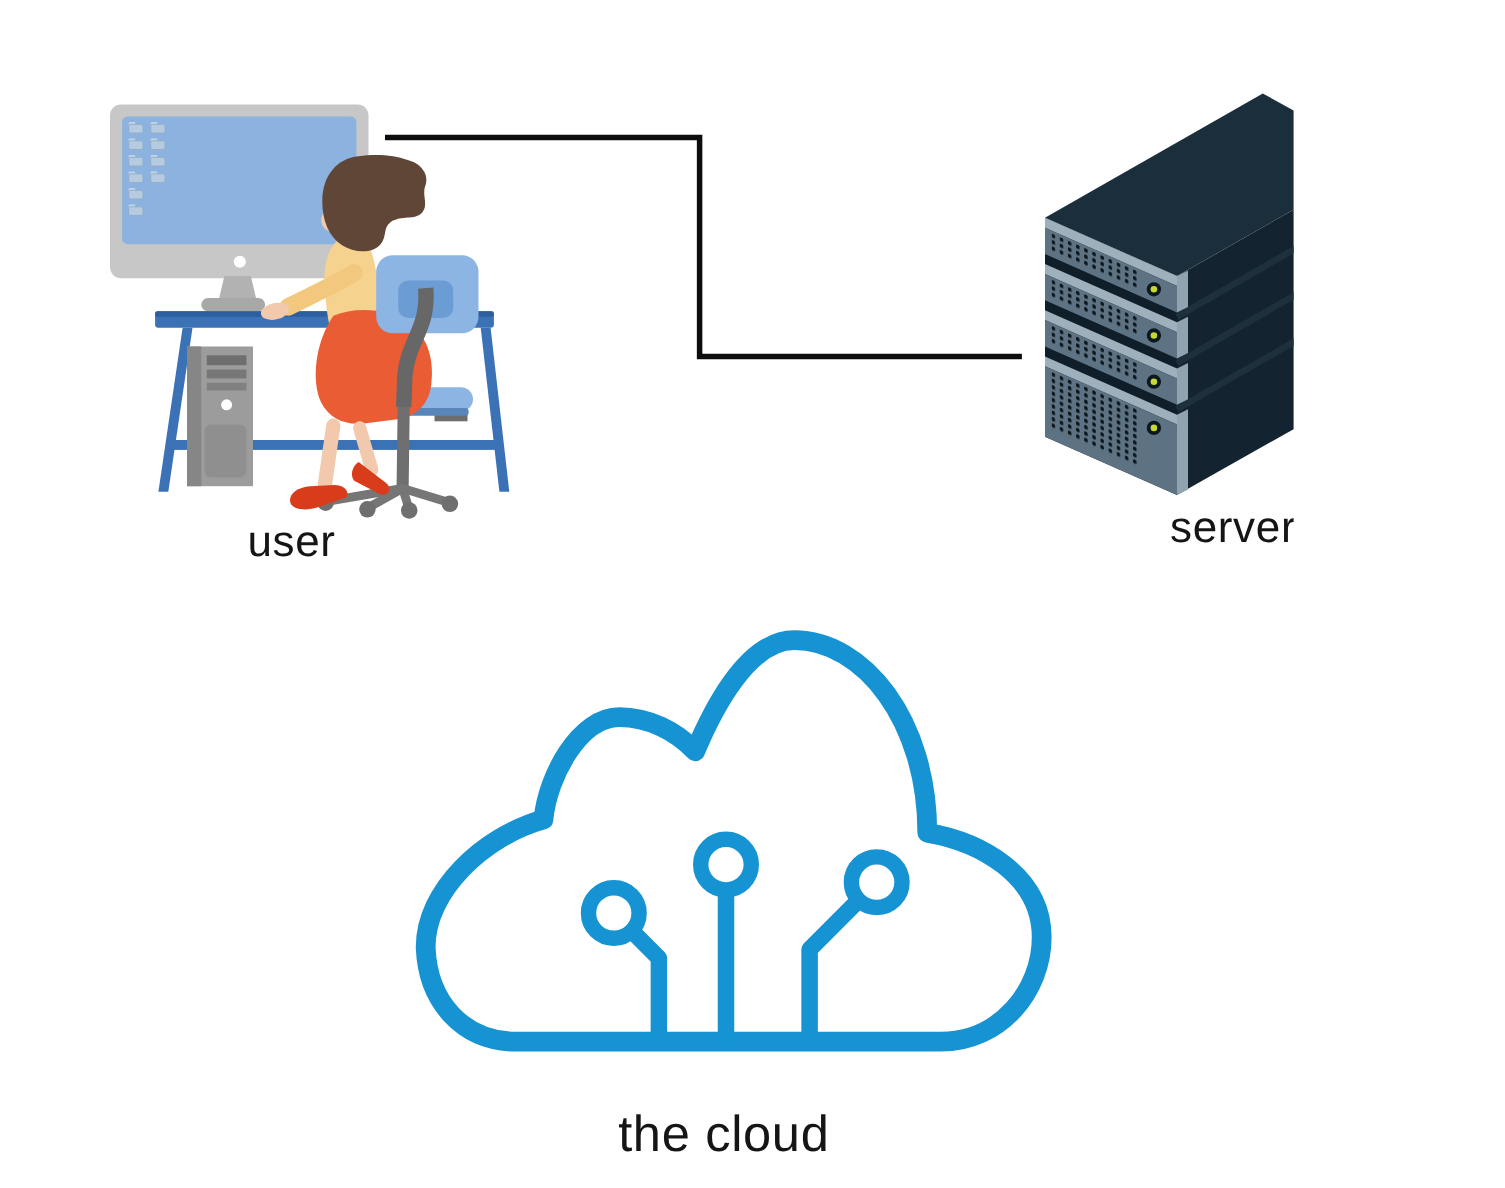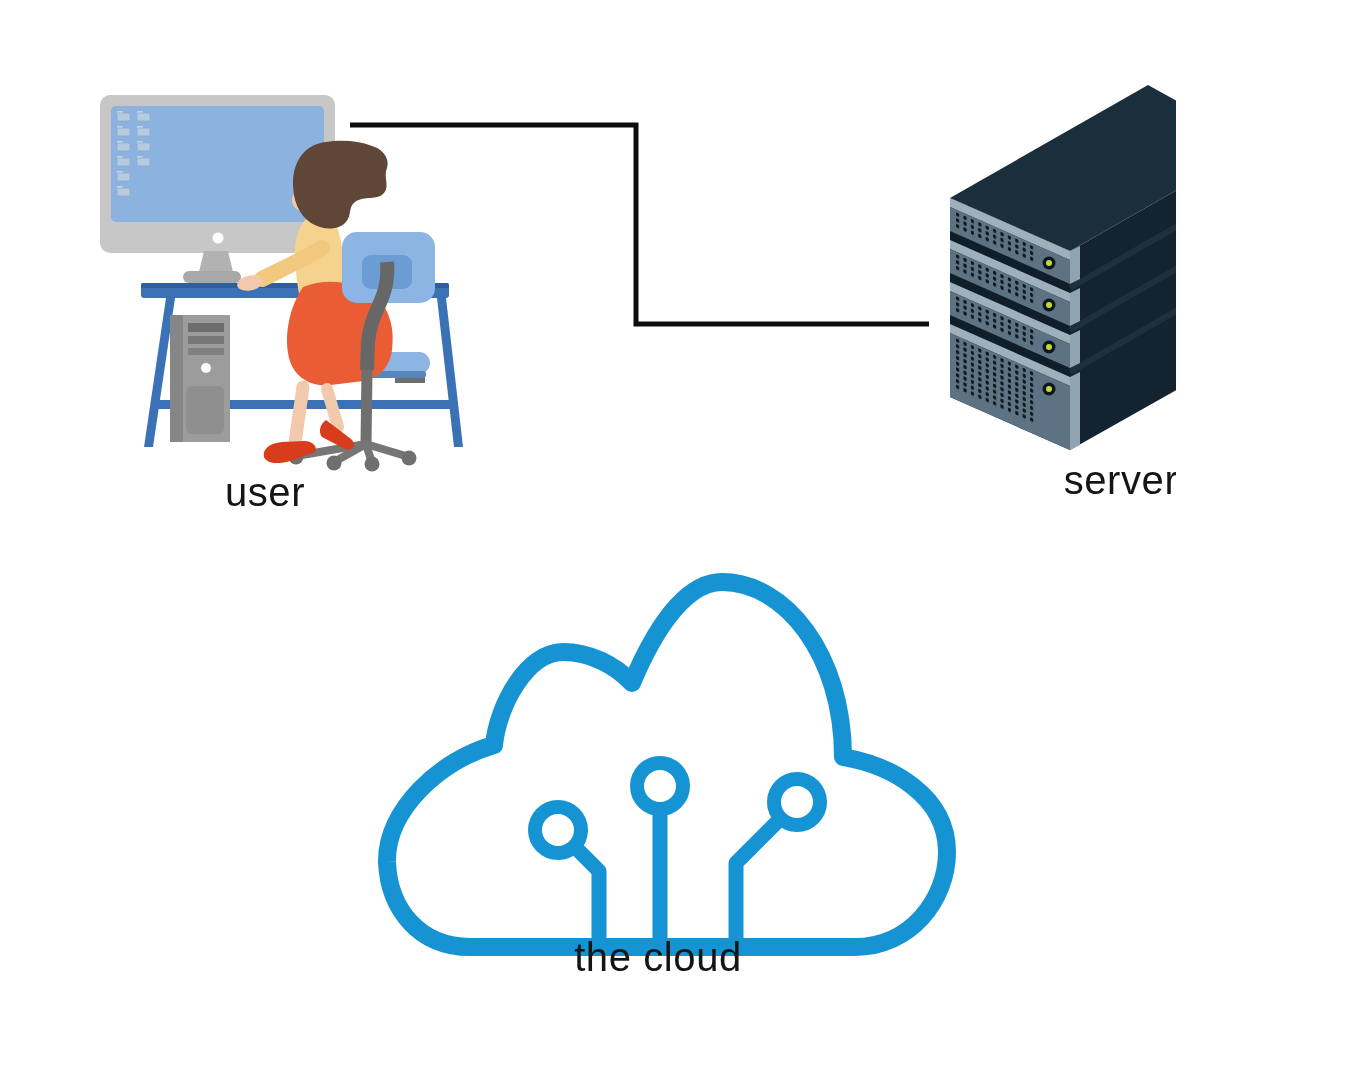--- a/index.html
+++ b/index.html
@@ -22,21 +22,21 @@
     position: absolute;
     transform: translateX(-50%);
     color: #151515;
     white-space: nowrap;
     letter-spacing: 0.6px;
     line-height: 1;
     font-weight: 400;
   }
   .label-user   { left: 265px;  top: 472px; font-size: 40px; }
   .label-server { left: 1121px; top: 460px; font-size: 40px; }
-  .label-cloud  { left: 658px;  top: 937px; font-size: 40px; }
+  .label-cloud  { left: 658px;  top: 1007px; font-size: 46px; }
 </style>
 </head>
 <body>
 
 <div class="canvas">
 
   <svg class="artwork" viewBox="0 0 1368 1080">
     <defs>
       <g id="folder">
         <rect x="0" y="0" width="6" height="4" rx="1" fill="#c3d4e6"></rect>

